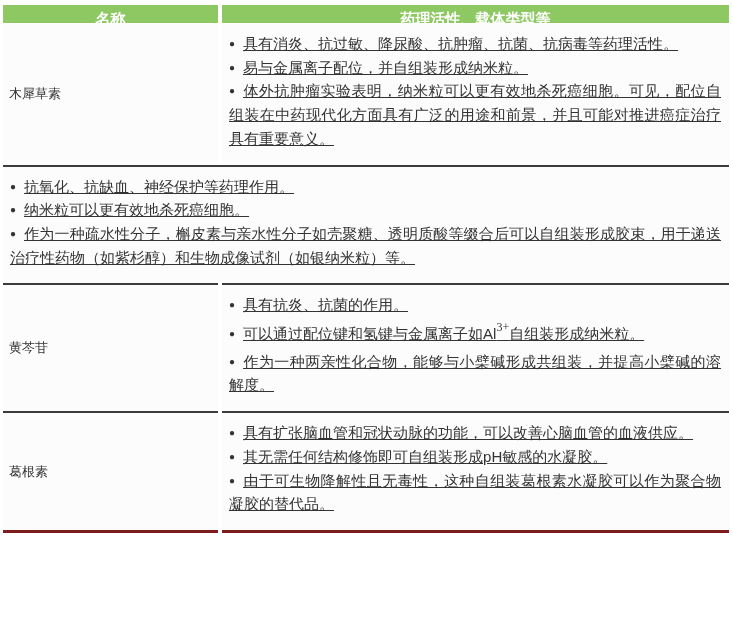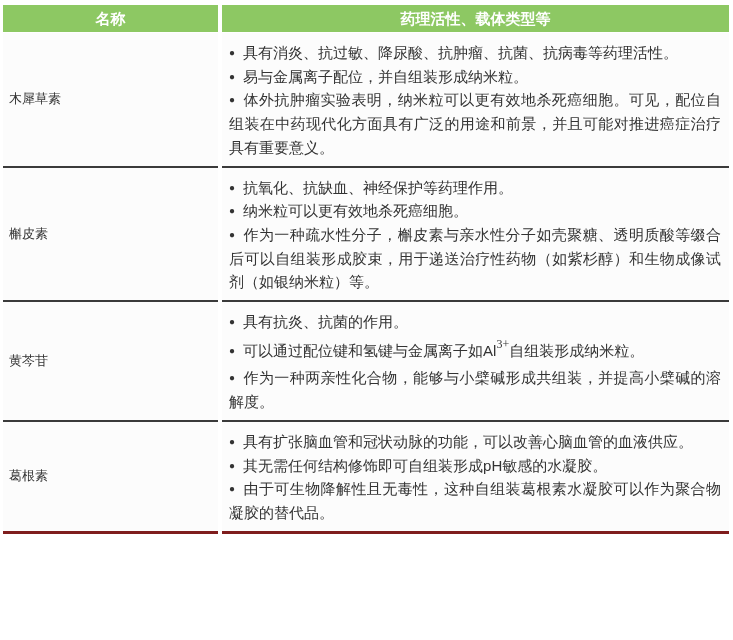--- a/index.html
+++ b/index.html
@@ -17,36 +17,36 @@
   .table { width: 726px; }
   .thead, .trow { display: flex; gap: 4px; }
   .thead { margin-bottom: 1px; }
   .col1 { width: 215px; flex: 0 0 215px; box-sizing: border-box; }
   .col2 { flex: 1; box-sizing: border-box; }
   .th {
     background: #8dc863;
     color: #ffffff;
     font-weight: bold;
     font-size: 15px;
-    height: 27px;
+    height: 18px;
     line-height: 27px;
     text-align: center;
     overflow: hidden;
   }
   .trow .td { background: #fcfcfc; border-top: 2px solid #3b3b3b; }
   .trow.first .td { border-top: none; }
   .trow.last .td { border-bottom: 3px solid #7f1d1d; }
   .td.name {
     display: flex;
     align-items: center;
     padding-left: 6px;
     font-size: 13px;
     color: #333333;
   }
-  .td.col2 { padding: 8px 8px 6px 7px; }
+  .td.col2 { padding: 8px 8px 14px 7px; text-decoration: underline; }
   .bullet {
     margin: 0;
     font-size: 15px;
     line-height: 23.7px;
     color: #333333;
     text-align: justify;
   }
   .bullet.tall { margin: 5px 0 4px; }
   .dot {
     display: inline-block;
@@ -77,21 +77,20 @@
     <div class="trow first">
       <div class="td col1 name">木犀草素</div>
       <div class="td col2">
         <p class="bullet"><span class="dot">●</span><span>具有消炎、抗过敏、降尿酸、抗肿瘤、抗菌、抗病毒等药理活性。</span></p>
         <p class="bullet"><span class="dot">●</span><span>易与金属离子配位，并自组装形成纳米粒。</span></p>
         <p class="bullet"><span class="dot">●</span><span>体外抗肿瘤实验表明，纳米粒可以更有效地杀死癌细胞。可见，配位自组装在中药现代化方面具有广泛的用途和前景，并且可能对推进癌症治疗具有重要意义。</span></p>
       </div>
     </div>
 
     <div class="trow">
-      <div class="td col1 name">槲皮素</div>
       <div class="td col2">
         <p class="bullet"><span class="dot">●</span><span>抗氧化、抗缺血、神经保护等药理作用。</span></p>
         <p class="bullet"><span class="dot">●</span><span>纳米粒可以更有效地杀死癌细胞。</span></p>
         <p class="bullet"><span class="dot">●</span><span>作为一种疏水性分子，槲皮素与亲水性分子如壳聚糖、透明质酸等缀合后可以自组装形成胶束，用于递送治疗性药物（如紫杉醇）和生物成像试剂（如银纳米粒）等。</span></p>
       </div>
     </div>
 
     <div class="trow">
       <div class="td col1 name">黄芩苷</div>
       <div class="td col2">

